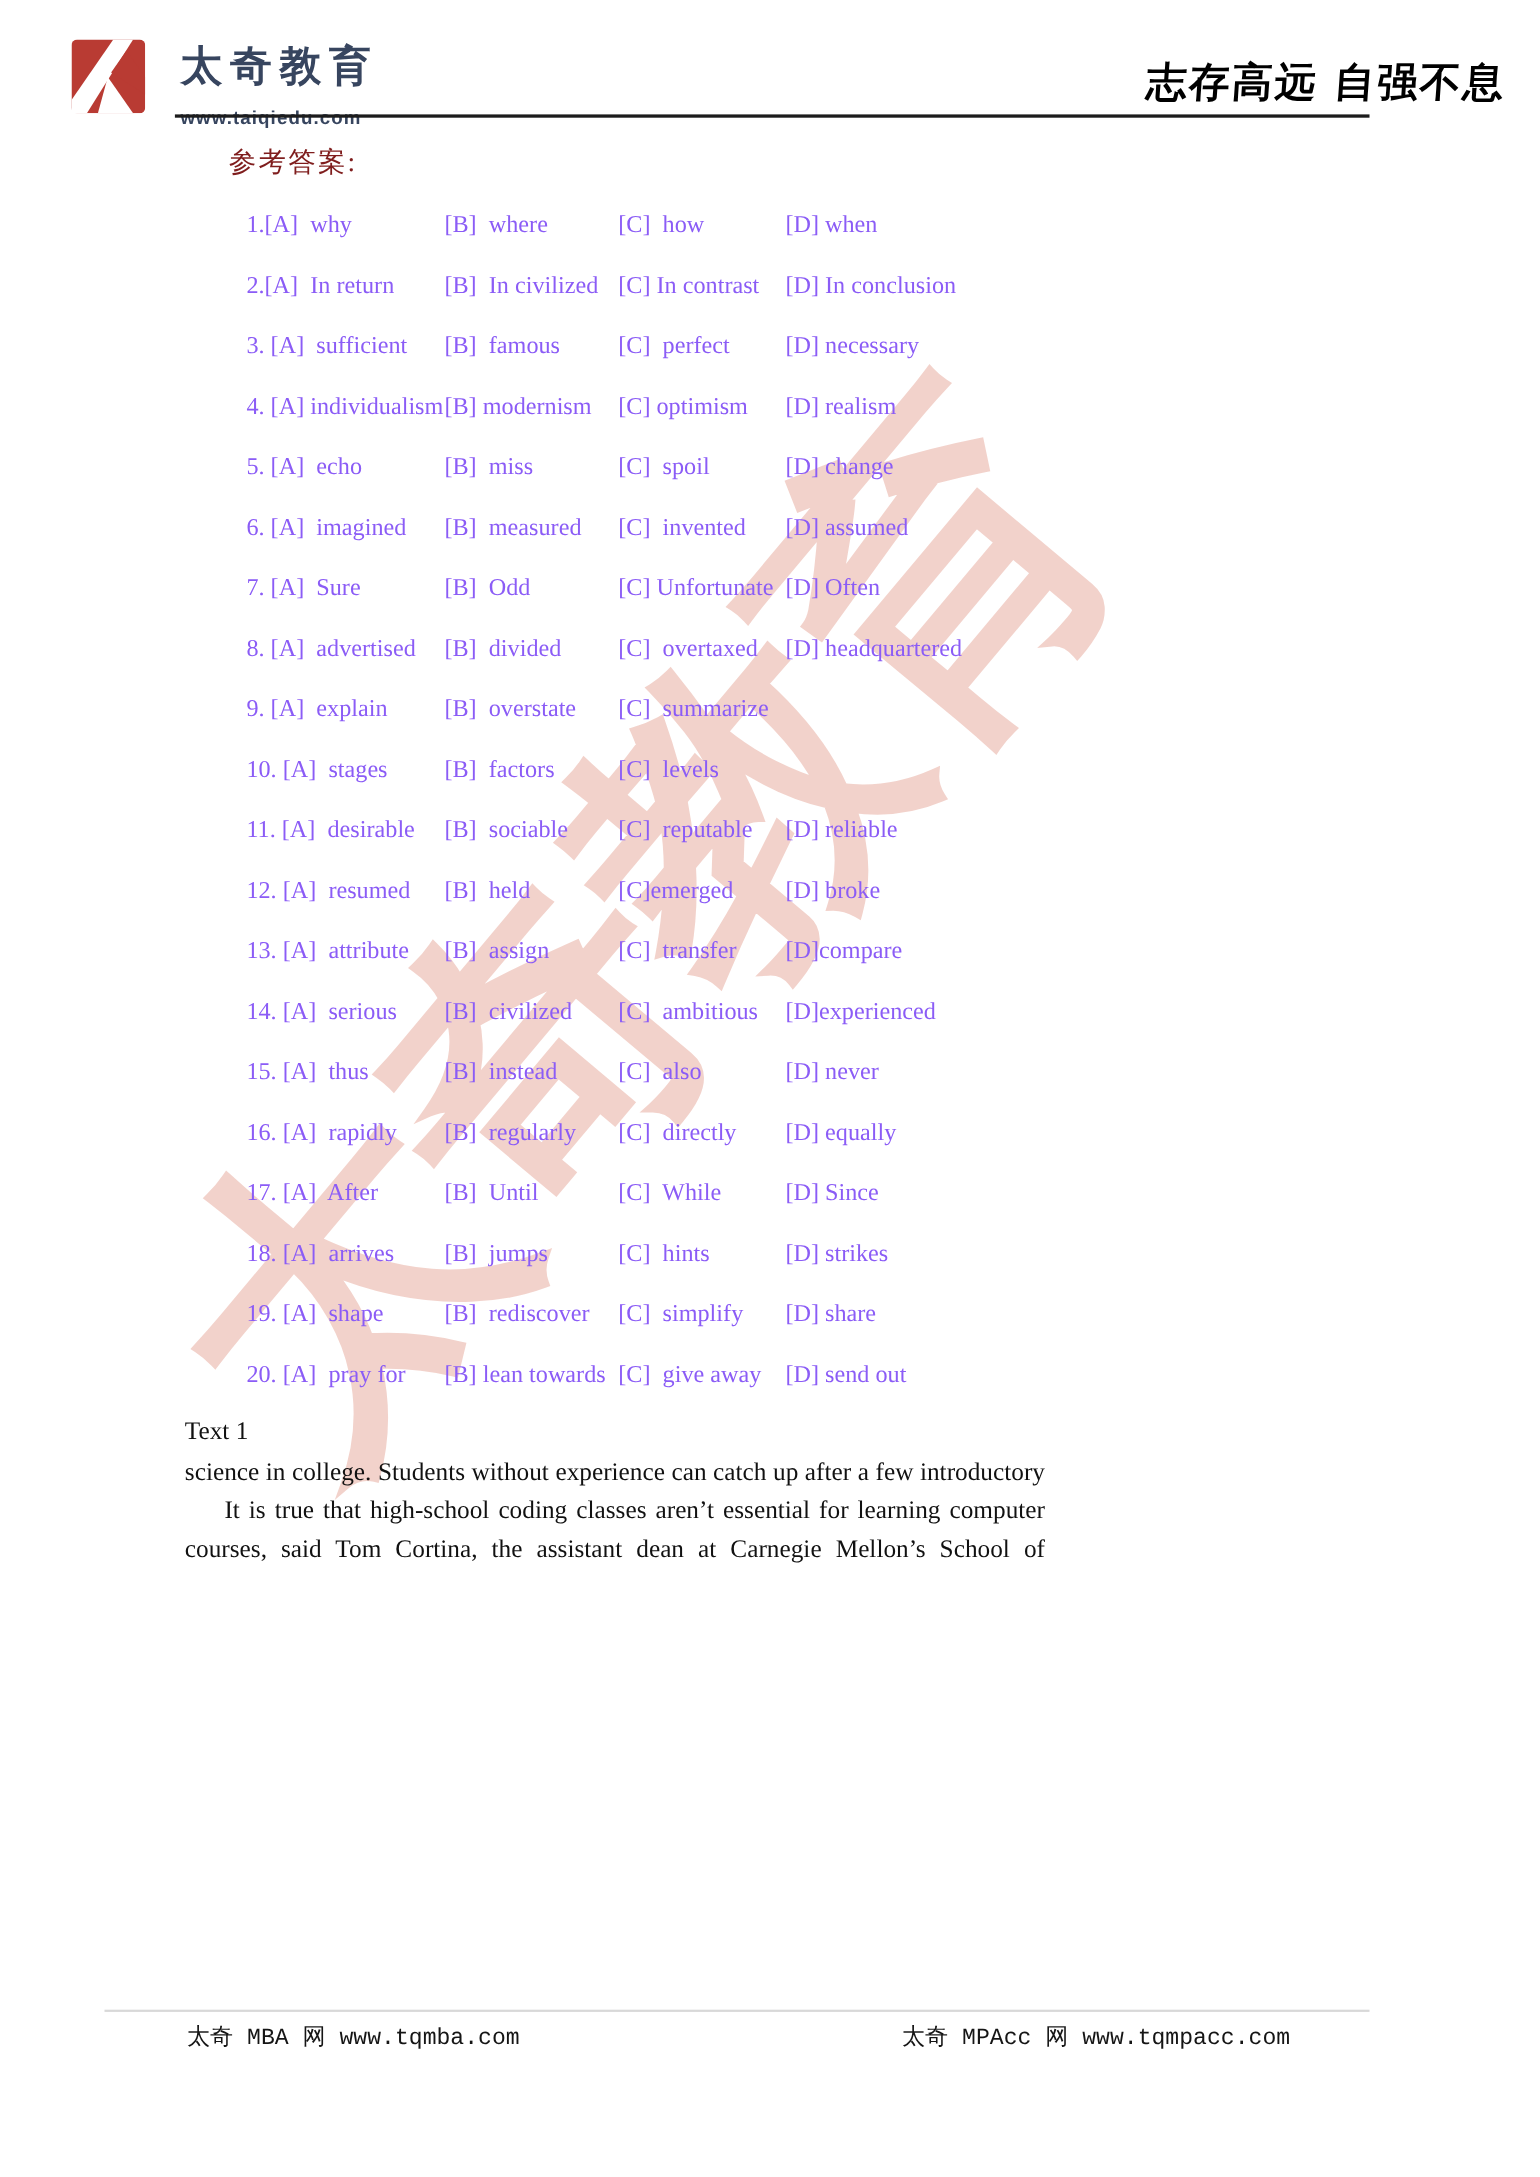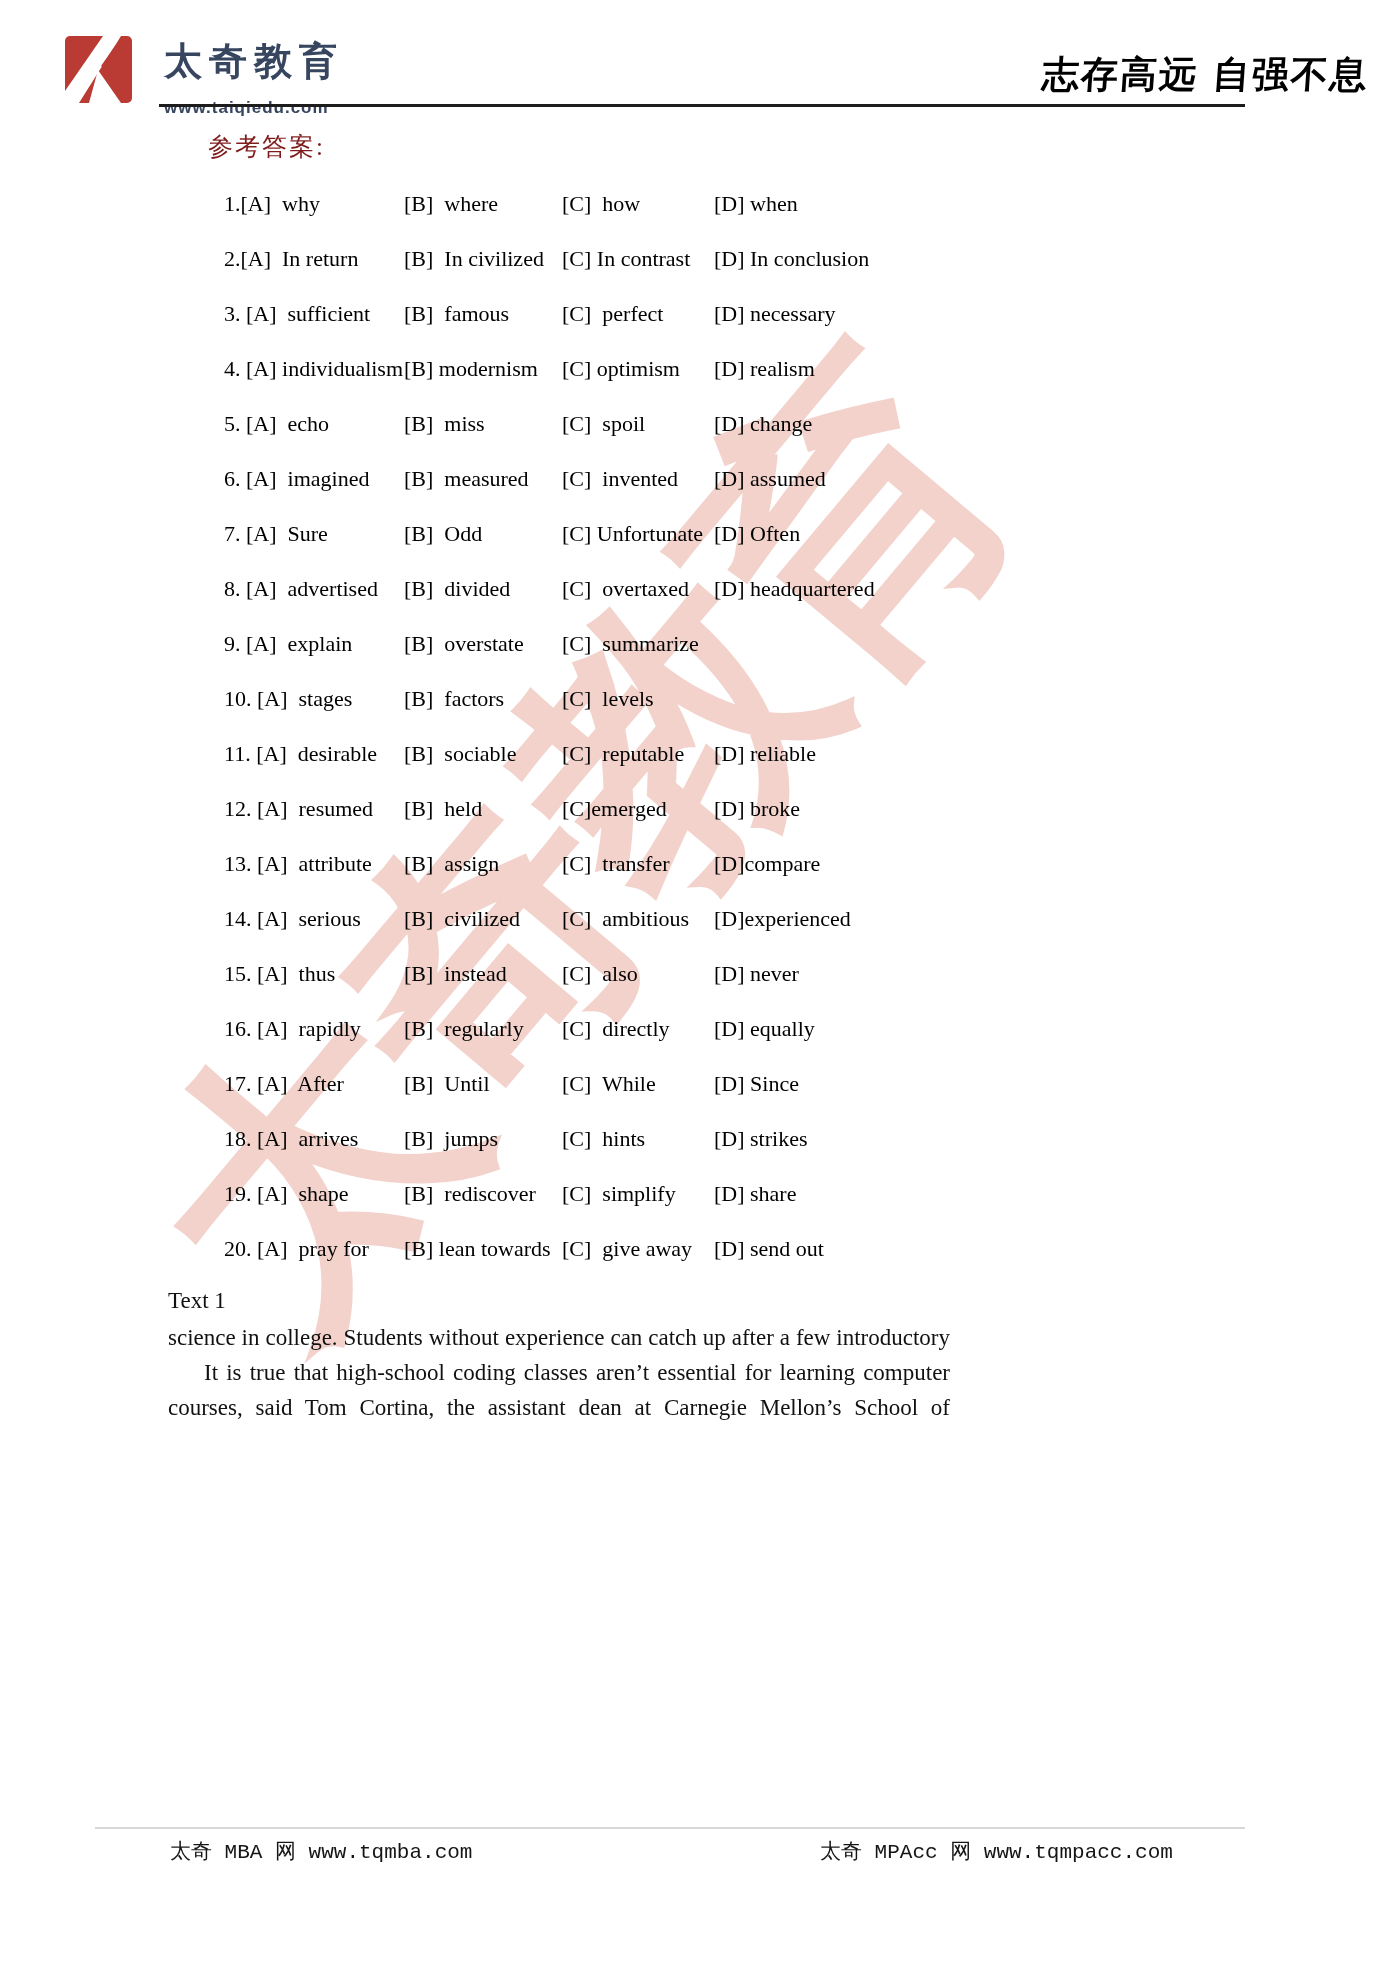--- a/index.html
+++ b/index.html
@@ -45,21 +45,21 @@
 
   
   .section-title {
     position:absolute; left:208px; top:130px;
     font-size:25px; letter-spacing:2px; color:#7f1d1d;
   }
   .answers { position:absolute; left:0; top:190px; width:1400px; }
   .answer-row {
     height:55px; padding-left:224px;
     display:grid; grid-template-columns:180px 158px 152px auto;
-    font-size:22px; line-height:27px; white-space:pre; color:#000000;
+    font-size:22px; line-height:27px; white-space:pre; color:#8b5cf6;
   }
   .answer-row .cell { overflow:visible; }
 
   
   .text1-heading { position:absolute; left:168px; top:1288px; font-size:23px; }
   .text1-para { position:absolute; left:168px; top:1320px; width:782px; font-size:23px; }
   .text1-para .tline { line-height:35px; text-align:justify; text-align-last:justify; white-space:normal; }
   .text1-para .tline.first { padding-left:36px; }
 
   

